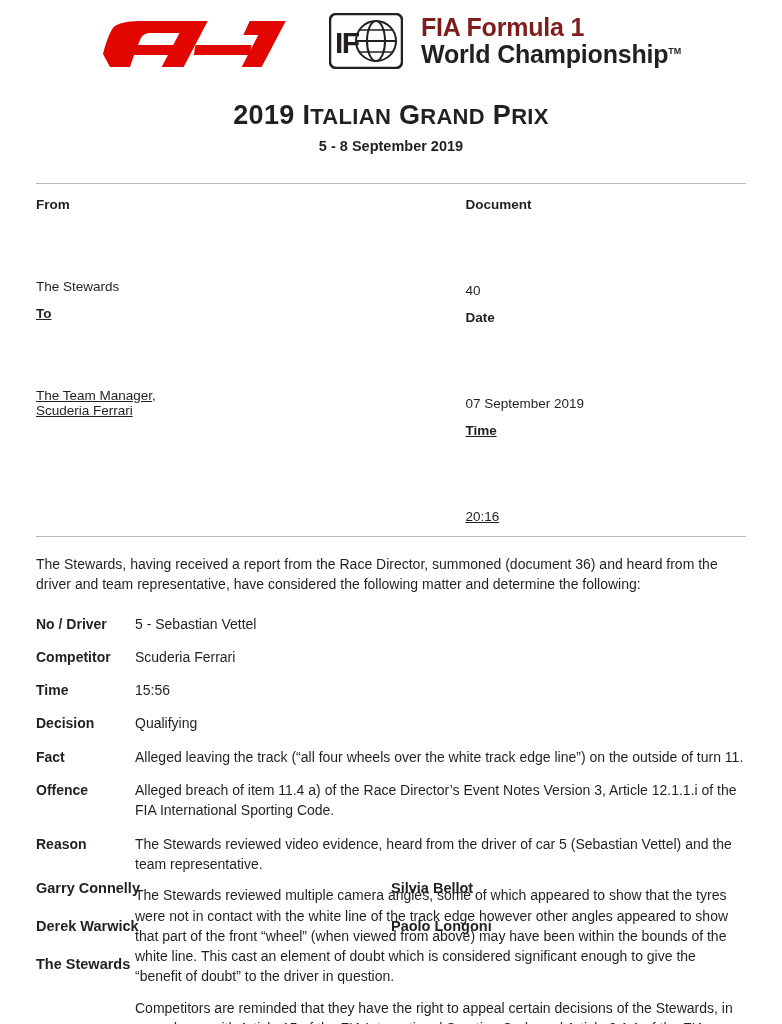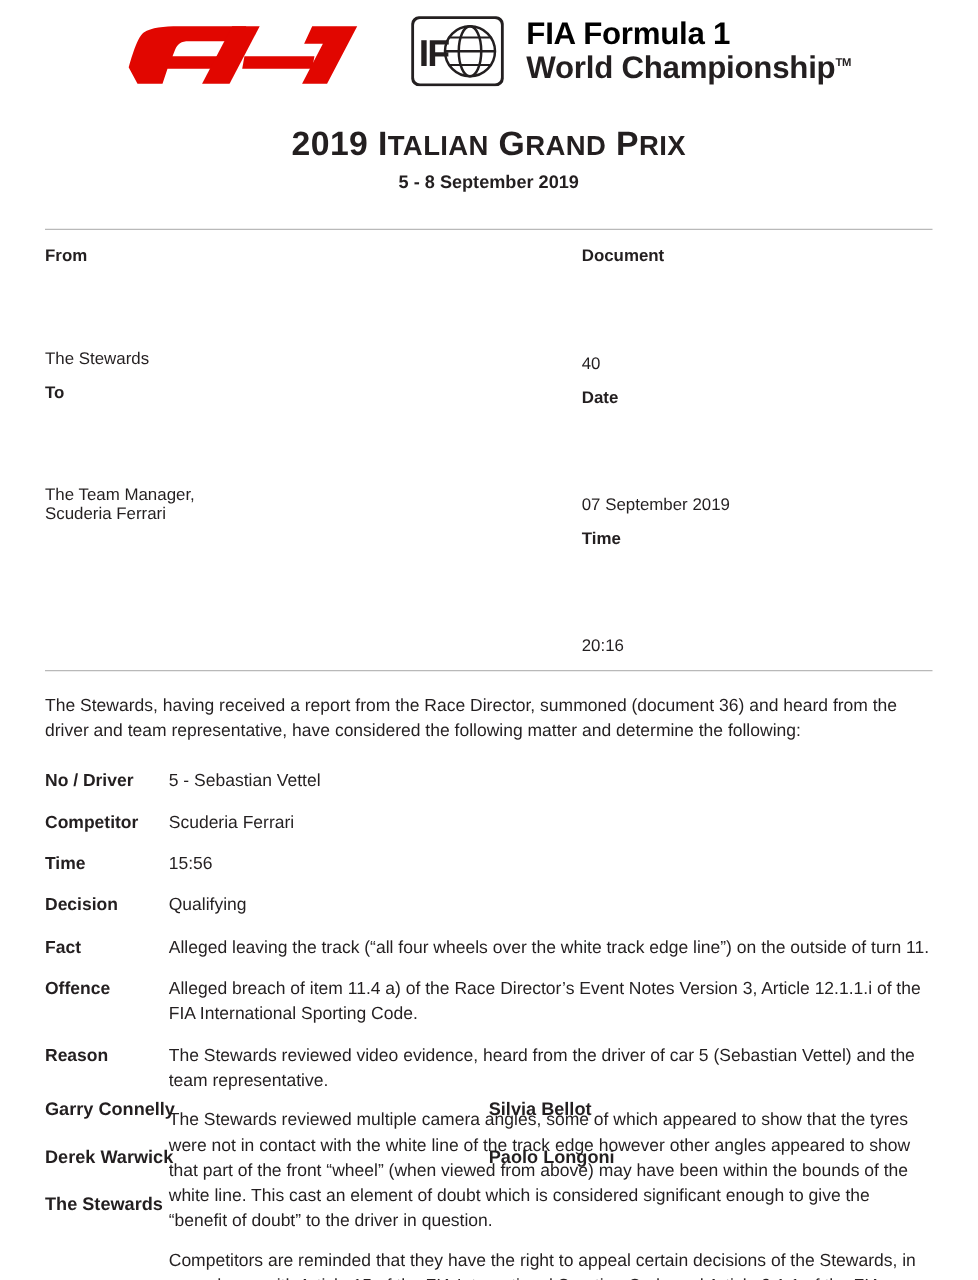--- a/index.html
+++ b/index.html
@@ -40,21 +40,21 @@
   }
   .fia-badge svg { display: block; }
 
   .fia-words {
     line-height: 1.0;
   }
   .fia-words .l1 {
     font-size: 25px;
     font-weight: bold;
     letter-spacing: -0.2px;
-    color: #000000;
+    color: #7f1d1d;
   }
   .fia-words .l2 {
     font-size: 25px;
     font-weight: bold;
     letter-spacing: -0.2px;
     color: #231f20;
     margin-top: 2px;
   }
   .fia-words .tm {
     font-size: 9px;
@@ -95,21 +95,21 @@
     padding: 13px 0 10px 0;
   }
   .meta-left { width: 54%; }
   .meta-right { width: 46%; padding-left: 46px; }
   .meta-row {
     display: flex;
     margin-bottom: 12px;
     font-size: 13.5px;
     flex-direction: column;
   }
-  .meta-row:last-child { margin-bottom: 2px; }
+  .meta-row:last-child { margin-bottom: 2px; text-decoration: underline; }
   .meta-key {
     font-weight: bold;
     width: 82px;
     flex: 0 0 82px;
   }
   .meta-right .meta-key { width: 86px; flex: 0 0 86px; }
   .meta-val { flex: 1; }
   .meta-val .line2 { display: block; }
 
   

